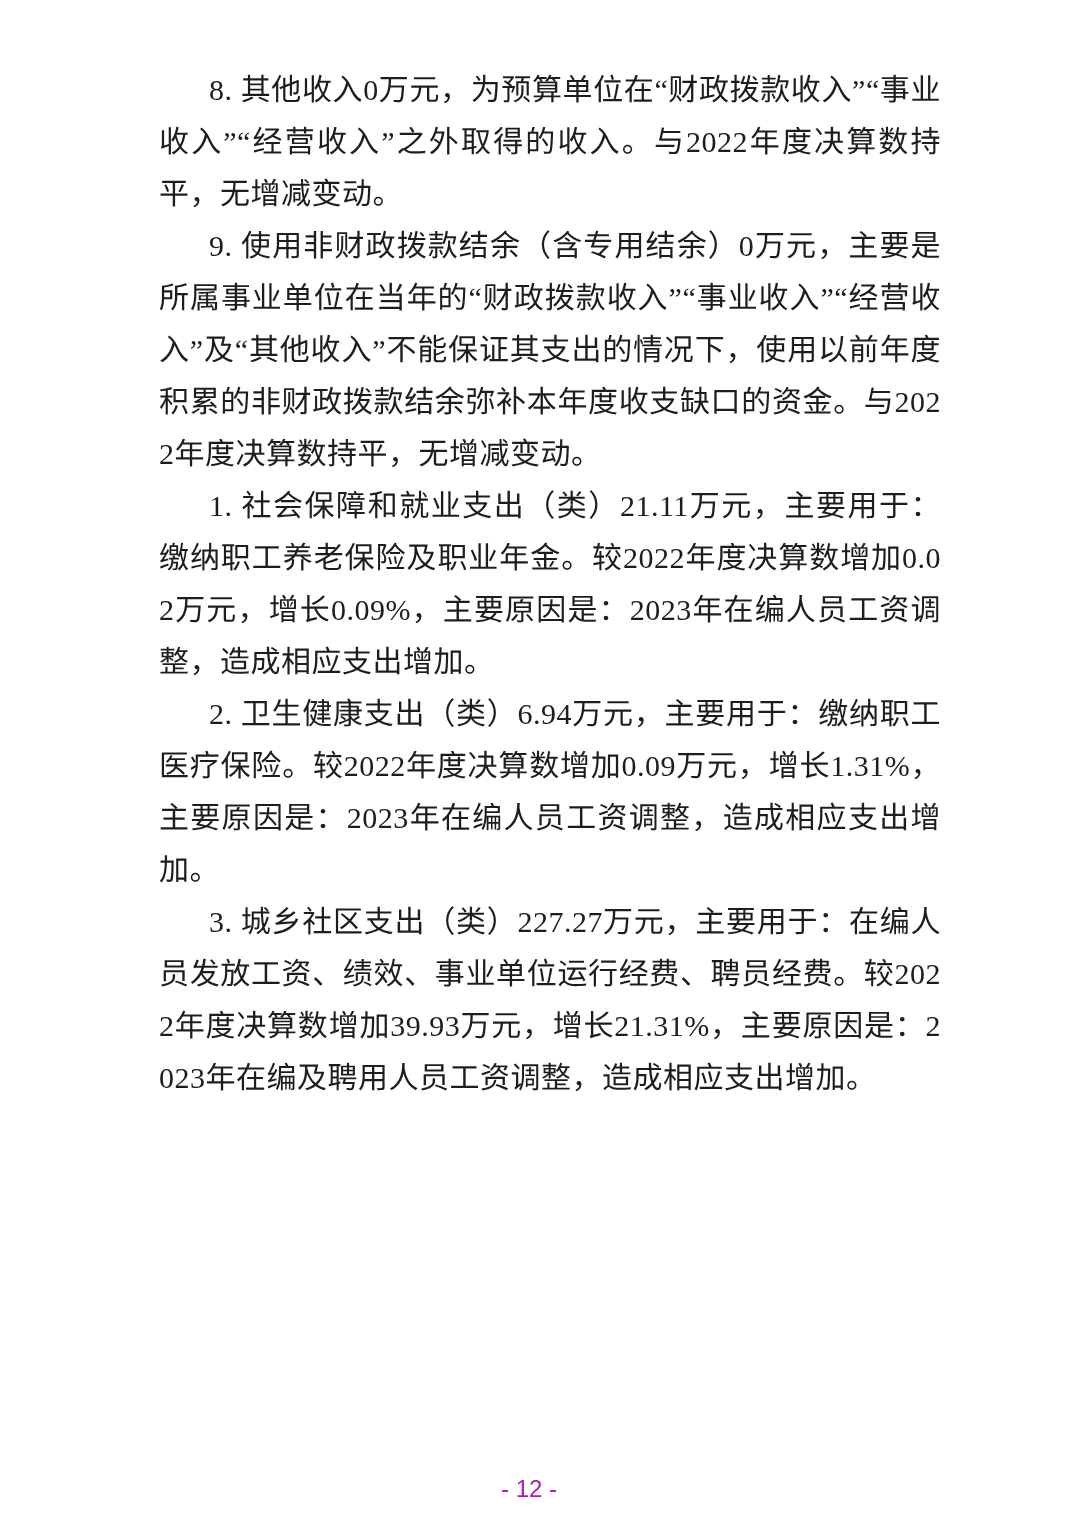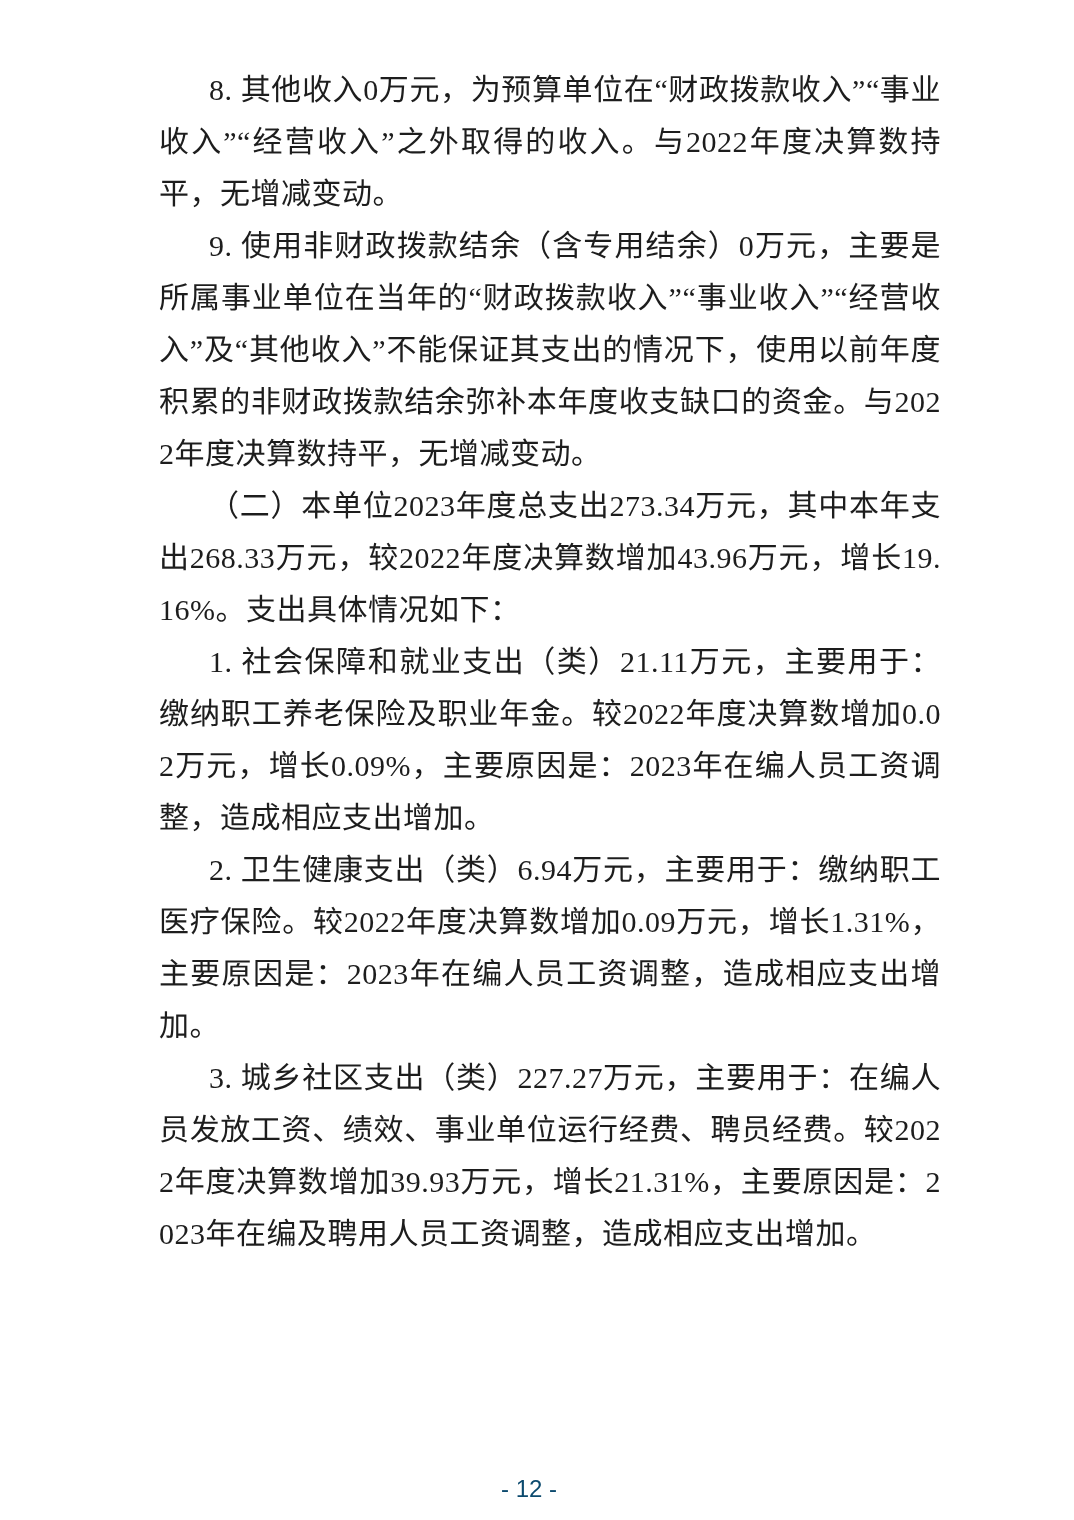--- a/index.html
+++ b/index.html
@@ -34,29 +34,28 @@
     letter-spacing: 0.5px;
   }
   .page-number {
     position: absolute;
     left: 0;
     right: 16px;
     bottom: 17px;
     text-align: center;
     font-family: "Liberation Sans", "DejaVu Sans", sans-serif;
     font-size: 24px;
-    color: #0c4a6e;
+    color: #a21caf;
   }
 </style>
 </head>
 <body>
 
 <div class="page">
   <div class="content">
     <p class="para">8. 其他收入0万元，为预算单位在“财政拨款收入”“事业收入”“经营收入”之外取得的收入。与2022年度决算数持平，无增减变动。</p>
     <p class="para">9. 使用非财政拨款结余（含专用结余）0万元，主要是所属事业单位在当年的“财政拨款收入”“事业收入”“经营收入”及“其他收入”不能保证其支出的情况下，使用以前年度积累的非财政拨款结余弥补本年度收支缺口的资金。与2022年度决算数持平，无增减变动。</p>
-    <p class="para">（二）本单位2023年度总支出273.34万元，其中本年支出268.33万元，较2022年度决算数增加43.96万元，增长19.16%。支出具体情况如下：</p>
     <p class="para">1. 社会保障和就业支出（类）21.11万元，主要用于：缴纳职工养老保险及职业年金。较2022年度决算数增加0.02万元，增长0.09%，主要原因是：2023年在编人员工资调整，造成相应支出增加。</p>
     <p class="para">2. 卫生健康支出（类）6.94万元，主要用于：缴纳职工医疗保险。较2022年度决算数增加0.09万元，增长1.31%，主要原因是：2023年在编人员工资调整，造成相应支出增加。</p>
     <p class="para">3. 城乡社区支出（类）227.27万元，主要用于：在编人员发放工资、绩效、事业单位运行经费、聘员经费。较2022年度决算数增加39.93万元，增长21.31%，主要原因是：2023年在编及聘用人员工资调整，造成相应支出增加。</p>
   </div>
   <div class="page-number">- 12 -</div>
 </div>
 
 </body></html>

